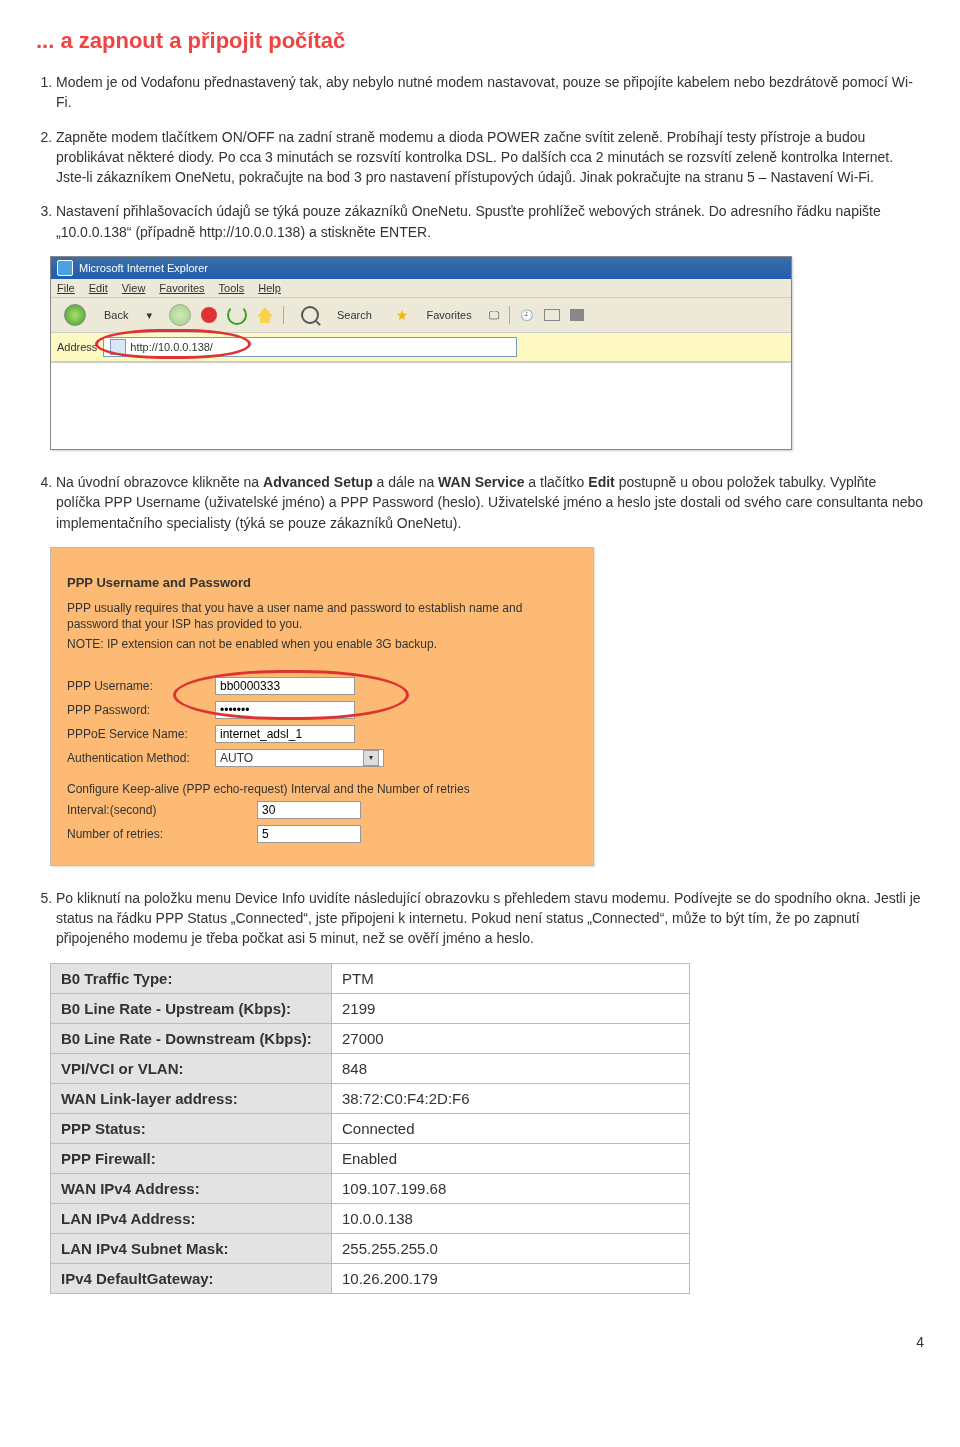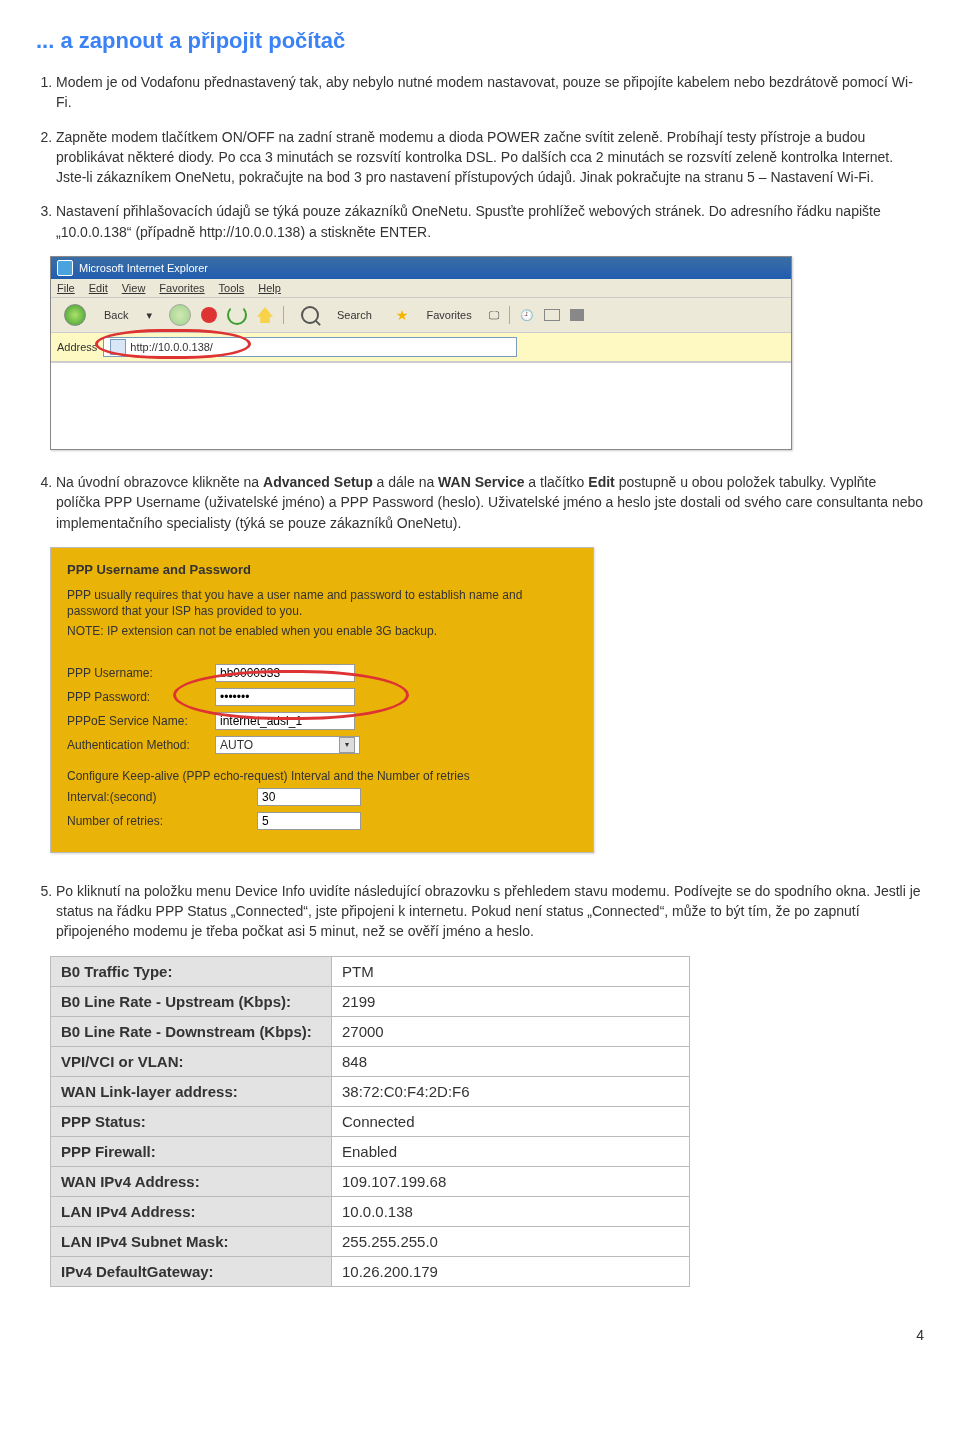--- a/index.html
+++ b/index.html
@@ -1,16 +1,16 @@
 <!DOCTYPE html>
 <html><head>
 <meta charset="utf-8">
 <style>
   body{margin:0;padding:28px 36px 40px 36px;font-family:Arial,Helvetica,sans-serif;font-size:14px;color:#333;background:#fff;width:960px;box-sizing:border-box}
-  h1{color:#3b82f6;font-size:22px;font-weight:bold;margin:0 0 18px 0}
+  h1{color:#ef4444;font-size:22px;font-weight:bold;margin:0 0 18px 0}
   ol{padding-left:20px;margin:0}
   ol>li{margin-bottom:14px;line-height:1.45;color:#333}
   .bold{font-weight:bold}
   
   .ie-wrap{border:1px solid #888;background:#eaebef;width:740px;margin:10px 8px 22px 14px;font-size:11px;box-shadow:1px 1px 2px rgba(0,0,0,.2)}
   .ie-title{background:linear-gradient(#3a6ea5,#215db0);color:#fff;padding:3px 6px;display:flex;align-items:center;gap:6px}
   .ie-title .ico{width:14px;height:14px;background:#4aa3df;border:1px solid #fff;border-radius:2px}
   .ie-menu{background:#ece9d8;border-bottom:1px solid #ccc;padding:3px 6px;display:flex;gap:14px}
   .ie-menu span{text-decoration:underline}
   .ie-tool{background:#ece9d8;border-bottom:1px solid #ccc;padding:4px 6px;display:flex;align-items:center;gap:10px}
@@ -25,29 +25,29 @@
   .ie-tool .star{color:#f7b500;font-size:14px}
   .ie-tool .print{width:14px;height:12px;background:#888;display:inline-block}
   .ie-tool .mail{width:14px;height:10px;border:1px solid #888;display:inline-block}
   .ie-addr{background:#fef9c3;padding:4px 6px;display:flex;align-items:center;gap:6px;border-bottom:1px solid #ccc}
   .ie-addr .box{flex:0 0 400px;background:#fff;border:1px solid #7a9ac0;padding:1px 6px;display:flex;align-items:center;gap:4px}
   .ie-addr .box .pgico{width:14px;height:14px;background:#d8e6f5;border:1px solid #7a9ac0}
   .highlight{position:absolute;border:3px solid #d33;border-radius:50%/60%;width:150px;height:24px;left:44px;top:72px}
   .ie-wrap{position:relative}
   .ie-body{background:#fff;height:86px;border-top:1px solid #ccc}
   
-  .ppp-wrap{border:1px solid #bbb;background:#eab308;width:510px;margin:10px 0 28px 14px;font-size:12px;padding:14px 16px 16px 16px;box-shadow:1px 1px 2px rgba(0,0,0,.15);position:relative}
+  .ppp-wrap{border:1px solid #bbb;background:#fdba74;width:510px;margin:10px 0 22px 14px;font-size:12px;padding:27px 16px 16px 16px;box-shadow:1px 1px 2px rgba(0,0,0,.15);position:relative}
   .ppp-wrap h3{margin:0 0 10px 0;font-size:13px}
   .ppp-wrap p{margin:0 0 4px 0;line-height:1.35}
   .ppp-form{margin-top:24px}
   .ppp-row{display:flex;align-items:center;margin-bottom:6px}
   .ppp-row label{flex:0 0 148px}
   .ppp-row input,.ppp-row .sel{border:1px solid #999;background:#fff;padding:1px 4px;font-size:12px;height:18px;box-sizing:border-box}
   .ppp-row input{width:140px}
-  .ppp-row .sel{width:145px;display:flex;justify-content:space-between;align-items:center}
+  .ppp-row .sel{width:169px;display:flex;justify-content:space-between;align-items:center}
   .ppp-row .sel .arr{width:14px;height:14px;background:#ddd;border:1px solid #999;display:flex;align-items:center;justify-content:center;font-size:8px}
   .ppp-sec{margin-top:14px}
   .ppp-sec .ppp-row label{flex:0 0 190px}
   .ppp-sec .ppp-row input{width:104px}
   .ellipse2{position:absolute;border:3px solid #d33;border-radius:50%/55%;width:230px;height:44px;left:122px;top:122px}
   
   .status-tbl{border-collapse:collapse;width:640px;margin:10px 0 0 14px;font-size:15px}
   .status-tbl td{border:1px solid #bbb;padding:6px 10px}
   .status-tbl td.k{background:#e3e3e3;font-weight:bold;width:260px}
   .page-num{text-align:right;margin-top:40px;color:#333;font-size:14px}

